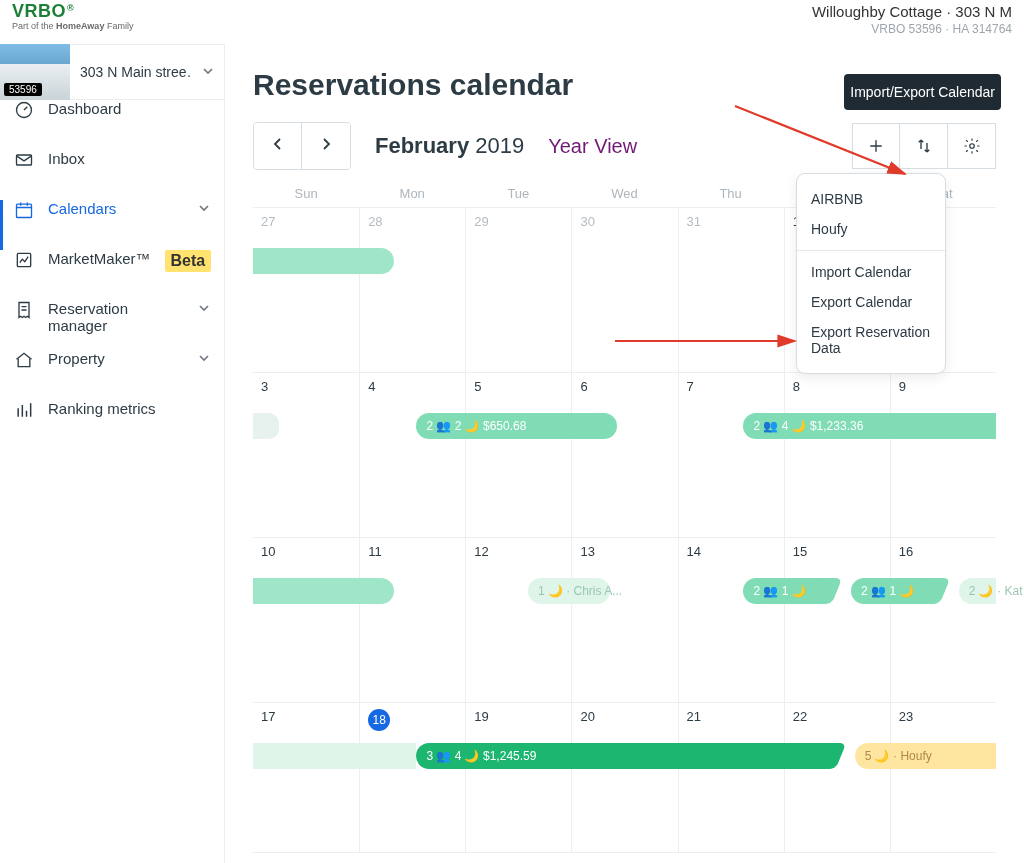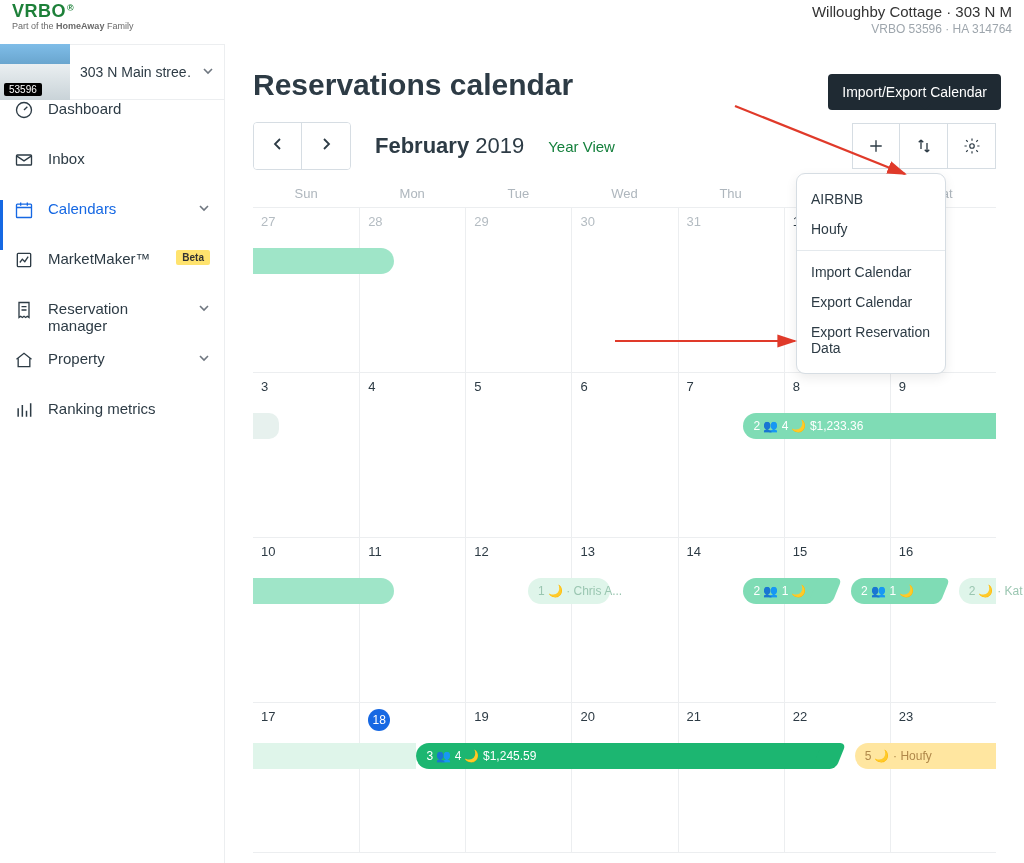--- a/index.html
+++ b/index.html
@@ -29,41 +29,41 @@
   .prop-switch-name{flex:1;font-size:14px;color:#2d3b45;white-space:nowrap;overflow:hidden;}
   .chev{width:12px;color:#6f7780;}
 
   
   .nav{display:flex;flex-direction:column;}
   .nav-row{display:flex;align-items:flex-start;gap:14px;height:50px;padding:0 14px;font-size:15px;color:#2d3b45;cursor:pointer;}
   .nav-row.active{color:#1668e3;border-left:3px solid #1668e3;padding-left:11px;}
   .nav-row .nav-icon{width:20px;display:inline-flex;justify-content:center;color:#2d3b45;}
   .nav-row.active .nav-icon{color:#1668e3;}
   .nav-label{flex:1;}
-  .beta-badge{background:#ffe36e;color:#333;font-size:10px;padding:2px 6px;border-radius:2px;font-weight:600;}
+  .beta-badge{background:#ffe36e;color:#333;font-size:16px;padding:2px 6px;border-radius:2px;font-weight:600;}
 
   
   .page-head{padding:24px 28px 8px 28px;}
   .page-title{font-size:30px;font-weight:600;color:#2d3b45;}
 
   
   .toolbar{display:flex;align-items:center;justify-content:space-between;padding:12px 28px 0 28px;}
   .tb-left{display:flex;align-items:center;gap:24px;}
   .month-nav{display:inline-flex;border:1px solid #d6dde3;border-radius:4px;overflow:hidden;}
   .month-nav button{width:48px;height:46px;background:#fff;border:none;border-right:1px solid #d6dde3;cursor:pointer;font-size:16px;color:#2d3b45;}
   .month-nav button:last-child{border-right:none;}
   .month-label{font-size:22px;color:#2d3b45;}
   .month-label b{font-weight:600;}
-  .year-view-link{color:#15803d;font-size:15px;cursor:pointer;}
+  .year-view-link{color:#701a75;font-size:20px;cursor:pointer;}
   .tb-right{display:flex;gap:0;position:relative;}
   .icon-btn{width:48px;height:46px;border:1px solid #d6dde3;background:#fff;display:inline-flex;align-items:center;justify-content:center;cursor:pointer;font-size:18px;color:#2d3b45;}
   .icon-btn + .icon-btn{border-left:none;}
 
   
-  .tooltip{position:absolute;top:-49px;right:-5px;background:#1f2a33;color:#fff;font-size:14px;padding:10px 14px;border-radius:4px;white-space:nowrap;}
+  .tooltip{position:absolute;top:-49px;right:-5px;background:#1f2a33;color:#fff;font-size:14px;padding:10px 6px;border-radius:4px;white-space:nowrap;}
   .tooltip::after{content:"";position:absolute;bottom:-6px;right:70px;border:6px solid transparent;border-top-color:#1f2a33;}
 
   
   .dropdown{position:absolute;top:50px;right:50px;width:150px;background:#fff;border:1px solid #d6dde3;border-radius:9px;box-shadow:0 4px 12px rgba(0,0,0,.08);padding:10px 0;z-index:5;}
   .dropdown .dd-item{padding:7px 14px;font-size:14px;color:#2d3b45;cursor:pointer;}
   .dropdown .dd-sep{height:1px;background:#e4e9ed;margin:6px 0;}
 
   
   .cal{padding:0 28px 0 28px;margin-top:10px;}
   .dow-row{display:grid;grid-template-columns:repeat(7,1fr);text-align:center;font-size:13px;color:#aeb6bd;padding:6px 0;}
@@ -316,20 +316,23 @@
         <div class="week">
           <div class="day"><span class="num">3</span></div>
           <div class="day"><span class="num">4</span></div>
           <div class="day"><span class="num">5</span></div>
           <div class="day"><span class="num">6</span></div>
           <div class="day"><span class="num">7</span></div>
           <div class="day"><span class="num">8</span></div>
           <div class="day"><span class="num">9</span></div>
 
           <span class="stripe paleblock" style="left:0;width:3.5%;"></span>
+          <span class="stripe mint" style="left:22%;width:27%;">
+            <span>2 👥 2 🌙  $650.68</span>
+          </span>
           <span class="stripe mint" style="left:66%;width:34%;border-radius:13px 0 0 13px;">
             <span>2 👥 4 🌙  $1,233.36</span>
           </span>
         </div>
 
         <div class="week">
           <div class="day"><span class="num">10</span></div>
           <div class="day"><span class="num">11</span></div>
           <div class="day"><span class="num">12</span></div>
           <div class="day"><span class="num">13</span></div>

